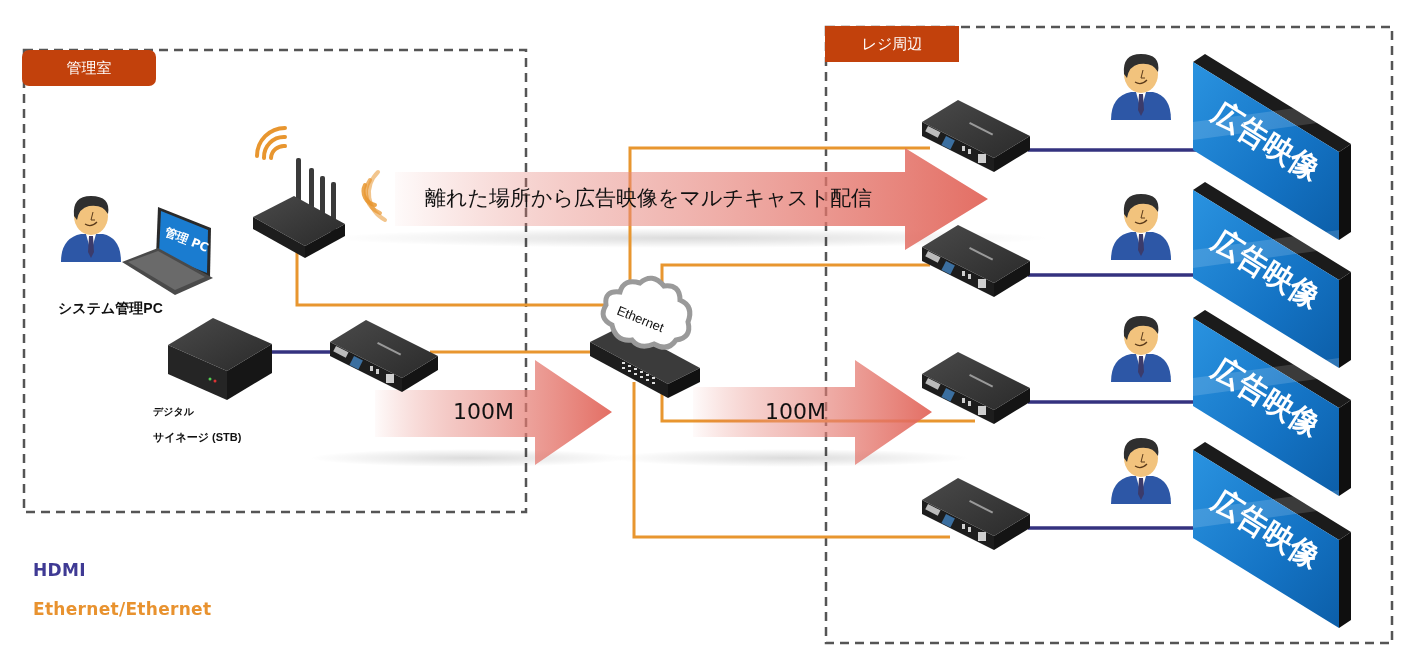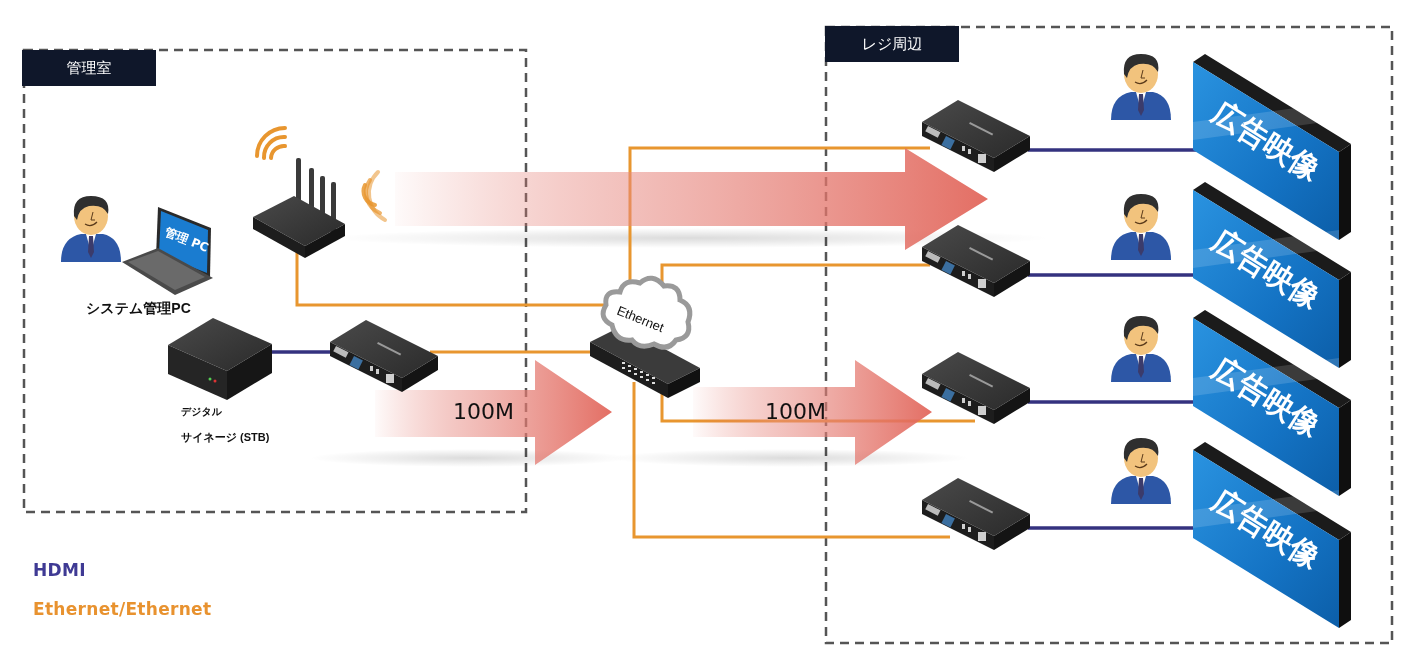--- a/index.html
+++ b/index.html
@@ -1,22 +1,22 @@
 <!DOCTYPE html>
 <html><head>
 <meta charset="utf-8">
 <style>
   html, body { margin: 0; padding: 0; background: #ffffff; }
   body { width: 1417px; height: 659px; position: relative; overflow: hidden;
          font-family: "DejaVu Sans", "Liberation Sans", sans-serif; }
   #stage { position: absolute; left: 0; top: 0; width: 1417px; height: 659px; }
-  .zone-tag { position: absolute; background: #0f172a; color: #ffffff;
+  .zone-tag { position: absolute; background: #c2410c; color: #ffffff;
               font-size: 15px; display: flex; align-items: center; justify-content: center; }
   .txt { position: absolute; white-space: nowrap; }
-  .lbl-dark { color: #111111; font-weight: bold; font-size: 13px; font-family: "Liberation Sans", sans-serif; margin-left: 28px; }
+  .lbl-dark { color: #111111; font-weight: bold; font-size: 13px; font-family: "Liberation Sans", sans-serif; }
   .legend { position: absolute; font-weight: bold; font-size: 17px; font-family: "DejaVu Sans", sans-serif; letter-spacing: 0.3px; }
   .arrow-text { position: absolute; color: #111; font-family: "DejaVu Sans", sans-serif; }
 </style>
 </head>
 <body>
 
 <div id="stage">
 <svg width="1417" height="659" viewBox="0 0 1417 659" xmlns="http://www.w3.org/2000/svg">
   <defs>
     <linearGradient id="arrowGrad" x1="0" y1="0" x2="1" y2="0">
@@ -185,32 +185,33 @@
     <use href="#panel" x="1193" y="318"></use>
     <text x="1210" y="374" fill="#fff" font-size="30" font-weight="bold" transform="rotate(32 1210 374)">広告映像</text>
   </g>
   <g>
     <use href="#panel" x="1193" y="450"></use>
     <text x="1210" y="506" fill="#fff" font-size="30" font-weight="bold" transform="rotate(32 1210 506)">広告映像</text>
   </g>
 </svg>
 
 
-<div class="zone-tag" style="left:22px;top:50px;width:134px;height:36px;">
+<div class="zone-tag" style="left:22px;top:50px;width:134px;height:36px;border-radius:7px;">
   <span>管理室</span>
 </div>
 <div class="zone-tag" style="left:825px;top:26px;width:134px;height:36px;">
   <span>レジ周辺</span>
 </div>
 
 
 <div class="txt lbl-dark" style="left:58px;top:300px;font-size:14px;">システム管理PC</div>
 <div class="txt lbl-dark" style="left:153px;top:405px;font-size:10px;">デジタル</div>
 <div class="txt lbl-dark" style="left:153px;top:430px;font-size:11px;">サイネージ (STB)</div>
 
 
+<div class="arrow-text" style="left:425px;top:184px;font-size:21px;">離れた場所から広告映像をマルチキャスト配信</div>
 <div class="arrow-text" style="left:453px;top:399px;font-size:22px;">100M</div>
 <div class="arrow-text" style="left:765px;top:399px;font-size:22px;">100M</div>
 
 
 <div class="legend" style="left:33px;top:560px;color:#3f3a94;">HDMI</div>
 <div class="legend" style="left:33px;top:599px;color:#e8922f;">Ethernet/Ethernet</div>
 </div>
 
 </body></html>

